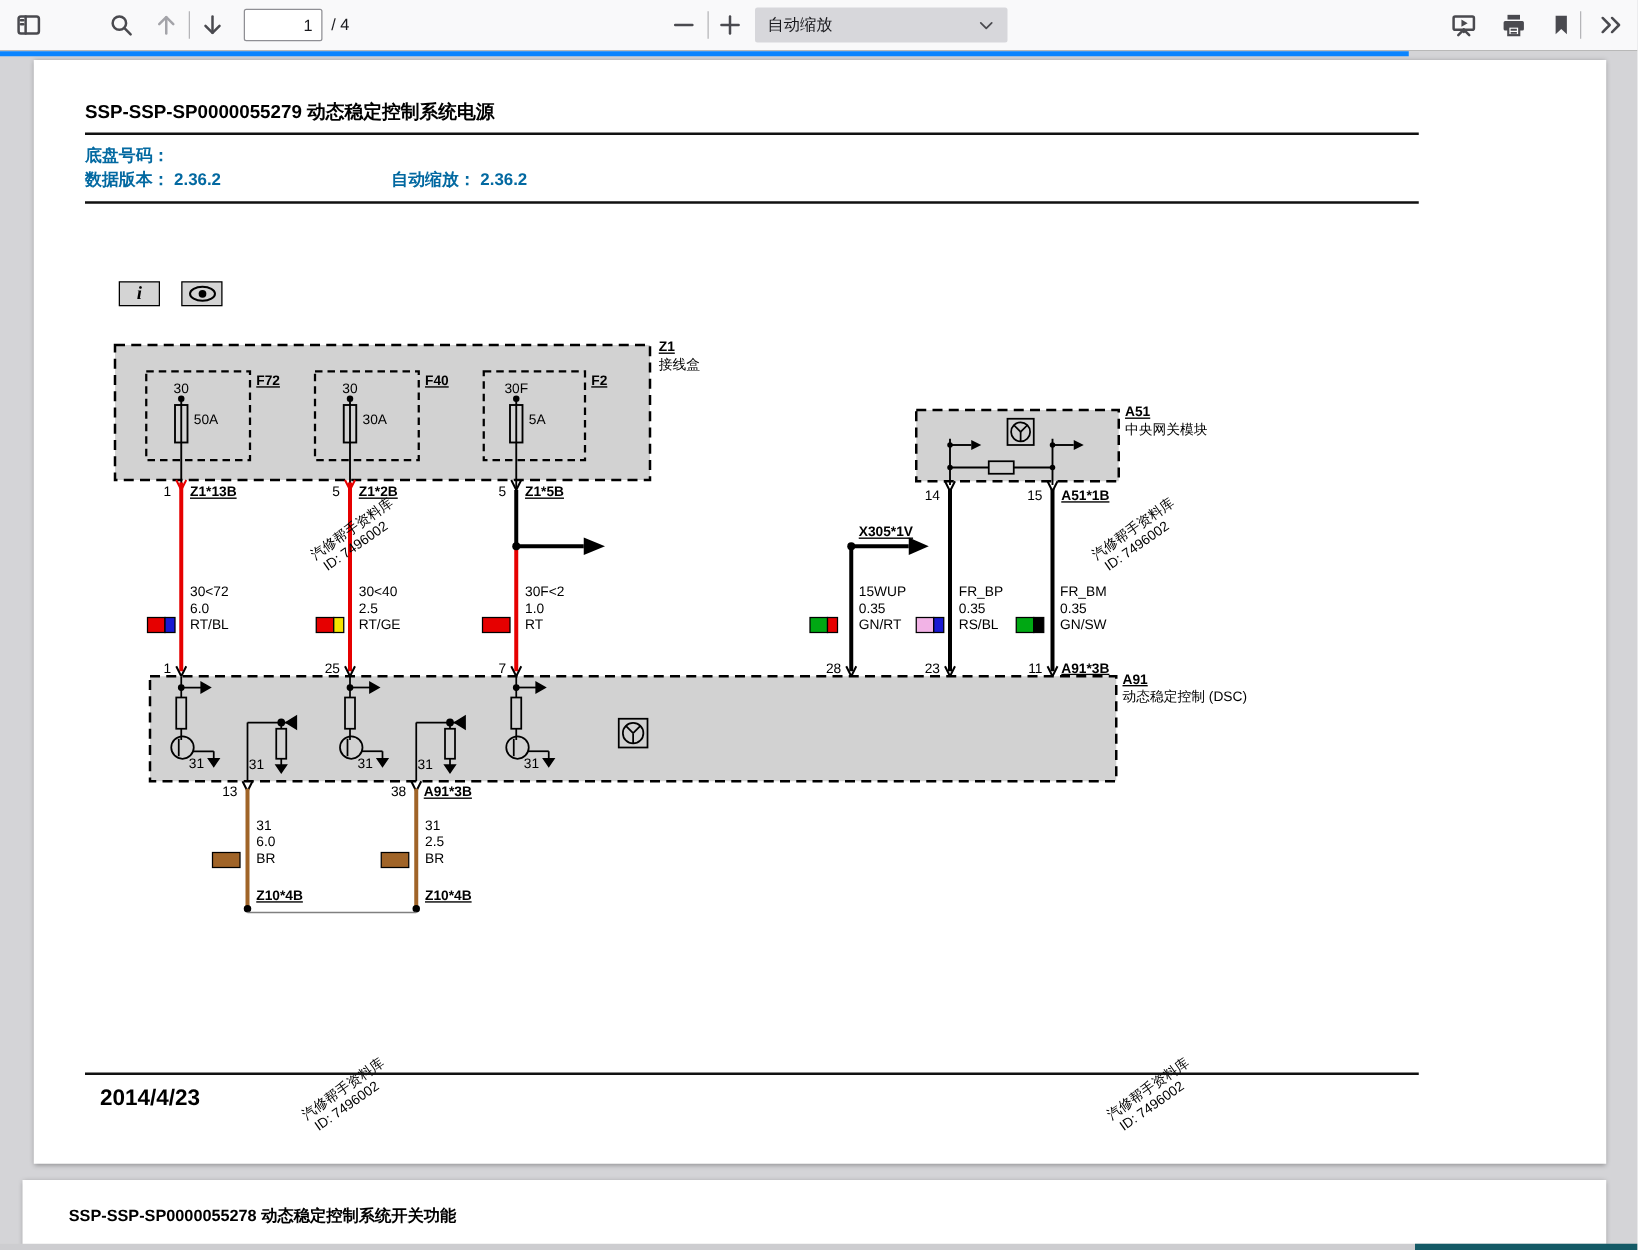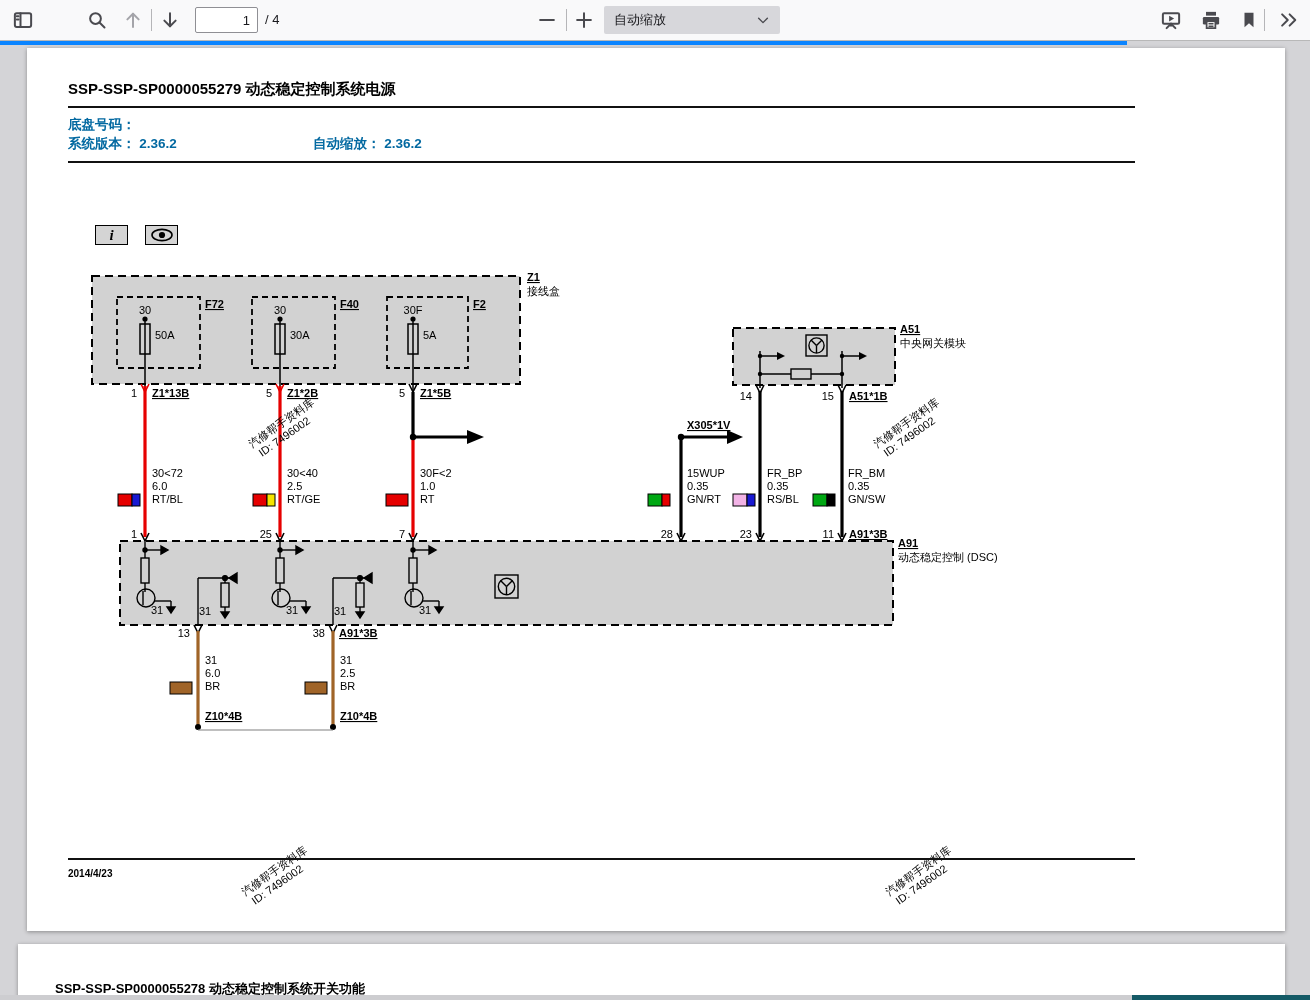--- a/index.html
+++ b/index.html
@@ -8,43 +8,43 @@
   
   .toolbar{position:absolute;left:0;top:0;width:1310px;height:40px;background:#f9f9fa;
            border-bottom:1px solid #b8b8b8;z-index:30;}
   .tbtn{position:absolute;top:8px;width:26px;height:24px;display:flex;align-items:center;
         justify-content:center;border-radius:2px;cursor:pointer;}
   .tdiv{position:absolute;top:9px;width:1px;height:22px;background:#b5b5b8;}
   .pageinput{position:absolute;left:195px;top:7px;width:52px;height:24px;border:1px solid #8f8f94;
              border-radius:2px;text-align:right;padding:0 7px 0 2px;font-size:13px;
              font-family:"Liberation Sans",sans-serif;background:#fff;color:#1a1a1e;}
   .pagecount{position:absolute;left:265px;top:0;height:40px;line-height:40px;font-size:13px;color:#1a1a1e;}
-  .zoomselect{position:absolute;left:604px;top:6px;width:176px;height:28px;background:#d7d7db;
+  .zoomselect{position:absolute;left:604px;top:6px;width:202px;height:28px;background:#d7d7db;
               border-radius:2px;font-size:13px;color:#1a1a1e;display:flex;align-items:center;
               padding:0 10px;cursor:pointer;box-sizing:border-box;}
   .zoomselect .lbl{flex:1;}
   
   .progress{position:absolute;left:0;top:41px;width:1127px;height:4px;background:#0a84ff;z-index:31;}
   
   .viewer{position:absolute;left:0;top:45px;width:1310px;height:955px;text-decoration:underline;}
   .page{position:absolute;background:#fff;box-shadow:0 1px 4px rgba(0,0,0,.35);}
   .page1{left:27px;top:3px;width:1258px;height:883px;}
   .page2{left:18px;top:899px;width:1267px;height:120px;}
   .bstrip{position:absolute;left:0;top:950px;width:1310px;height:5px;background:#cdcdd0;z-index:5;}
   .tealbar{position:absolute;left:1132px;top:950px;width:178px;height:5px;z-index:6;}
   
   .doc-title{position:absolute;left:41px;top:32px;font-size:15px;font-weight:bold;color:#000;}
   .rule{position:absolute;left:41px;width:1067px;height:2px;background:#111;}
   .inforow{position:absolute;font-size:13.5px;font-weight:bold;color:#0369a1;white-space:nowrap;}
   .btnbox{position:absolute;width:33px;height:20px;background:#d4d4d4;border:1.5px solid #000;
           display:flex;align-items:center;justify-content:center;cursor:pointer;box-sizing:border-box;}
   .ibtn-glyph{font-family:"Liberation Serif",serif;font-weight:bold;font-style:italic;font-size:15px;line-height:1;}
-  .date{position:absolute;left:41px;top:820px;font-size:10px;font-weight:bold;}
-  
-  .p2title{position:absolute;left:37px;top:36px;font-size:13px;font-weight:bold;color:#000;}
+  .date{position:absolute;left:53px;top:820px;font-size:18px;font-weight:bold;}
+  
+  .p2title{position:absolute;left:37px;top:20px;font-size:13px;font-weight:bold;color:#000;}
   .p2num{position:absolute;left:647px;top:24px;font-size:13px;font-weight:bold;color:#000;margin-top:28px;}
   
   svg.diag{position:absolute;left:0;top:0;}
   svg.diag text{font-family:"Liberation Sans",sans-serif;font-size:11px;fill:#000;}
   svg .lk{fill:#0000dd;font-weight:bold;text-decoration:underline;cursor:pointer;}
   svg .wm{fill:rgba(60,60,60,0.22);font-size:10.5px;}
   .icon{stroke:#4a4a4f;fill:none;stroke-width:1.6;stroke-linecap:round;stroke-linejoin:round;}
   .icon.fill{fill:#4a4a4f;stroke:none;}
   .icon.dis{stroke:#a4a4a9;}
 </style>
@@ -140,21 +140,21 @@
   <div class="page page1">
 
     <div class="doc-title">SSP-SSP-SP0000055279 动态稳定控制系统电源</div>
     <div class="rule" style="top:58px"></div>
 
     <div class="inforow" style="left:41px;top:68px">
       <span>底盘号码：</span>
       <span></span>
     </div>
     <div class="inforow" style="left:41px;top:87px">
-      <span>系统版本：</span>
+      <span>数据版本：</span>
       <span>2.36.2</span>
     </div>
     <div class="inforow" style="left:286px;top:87px">
       <span>自动缩放：</span>
       <span>2.36.2</span>
     </div>
     <div class="rule" style="top:113px"></div>
 
     <div class="btnbox" style="left:68px;top:177px">
       <span class="ibtn-glyph">i</span>

